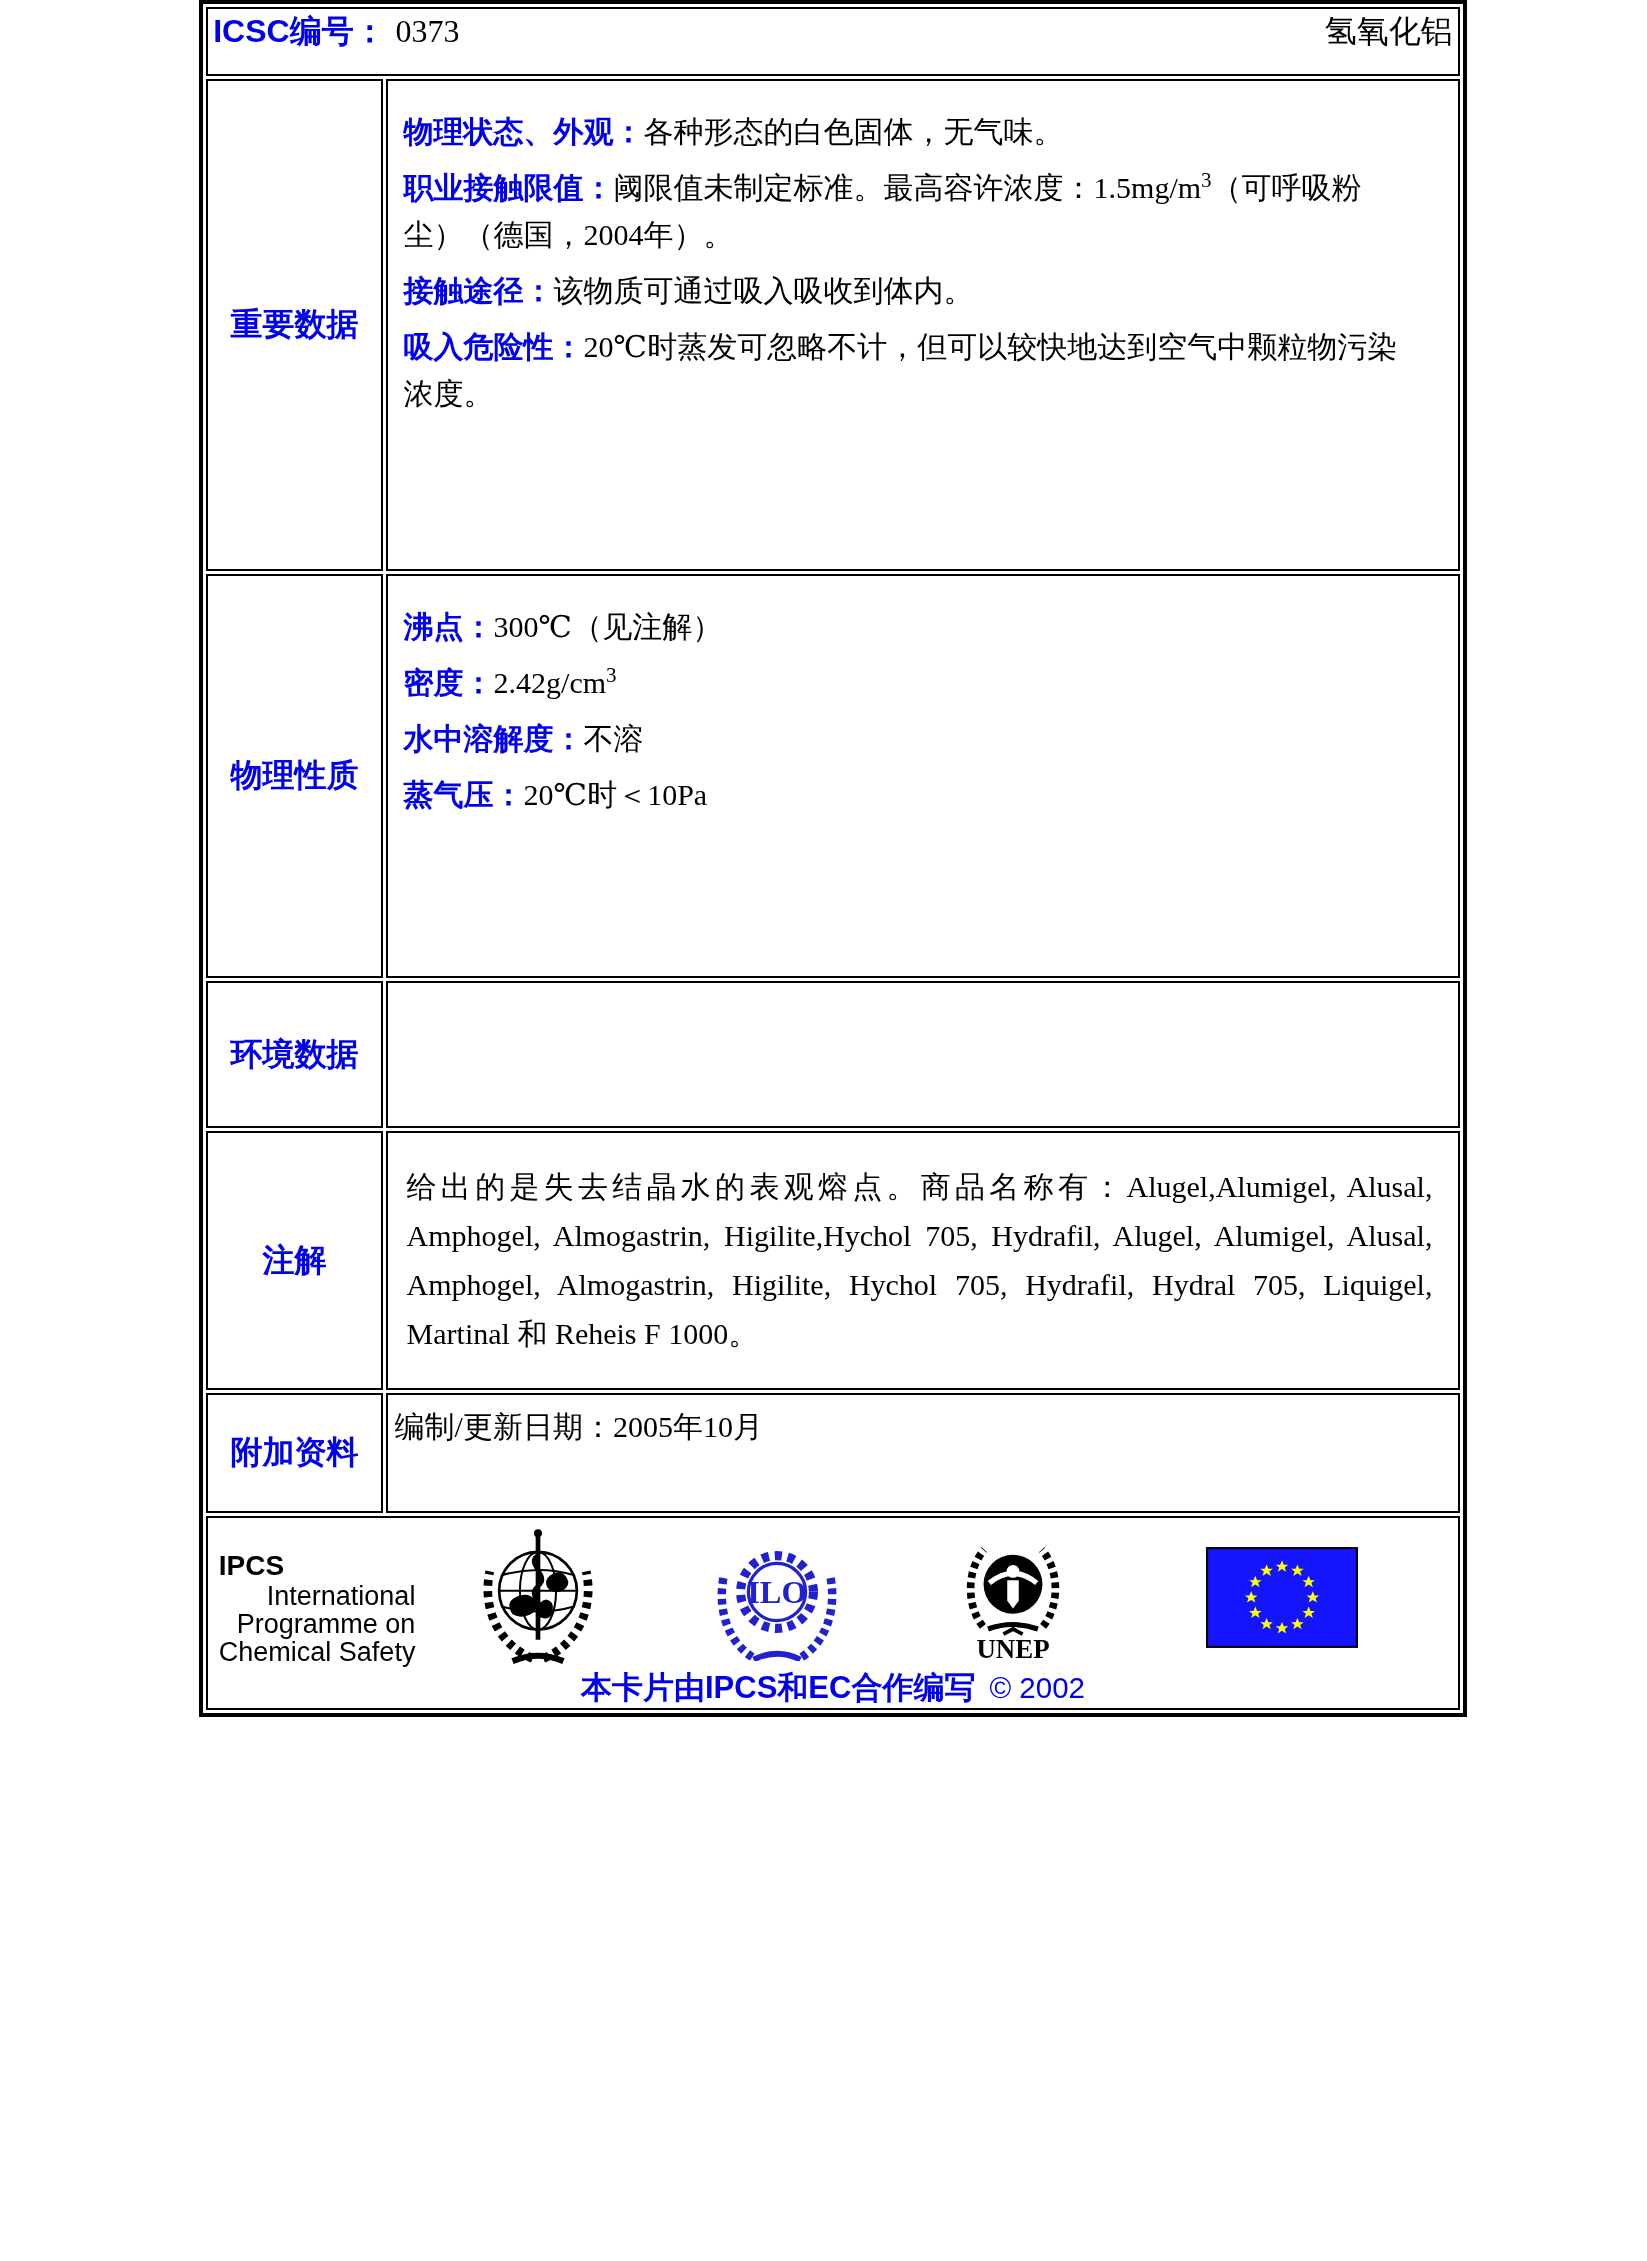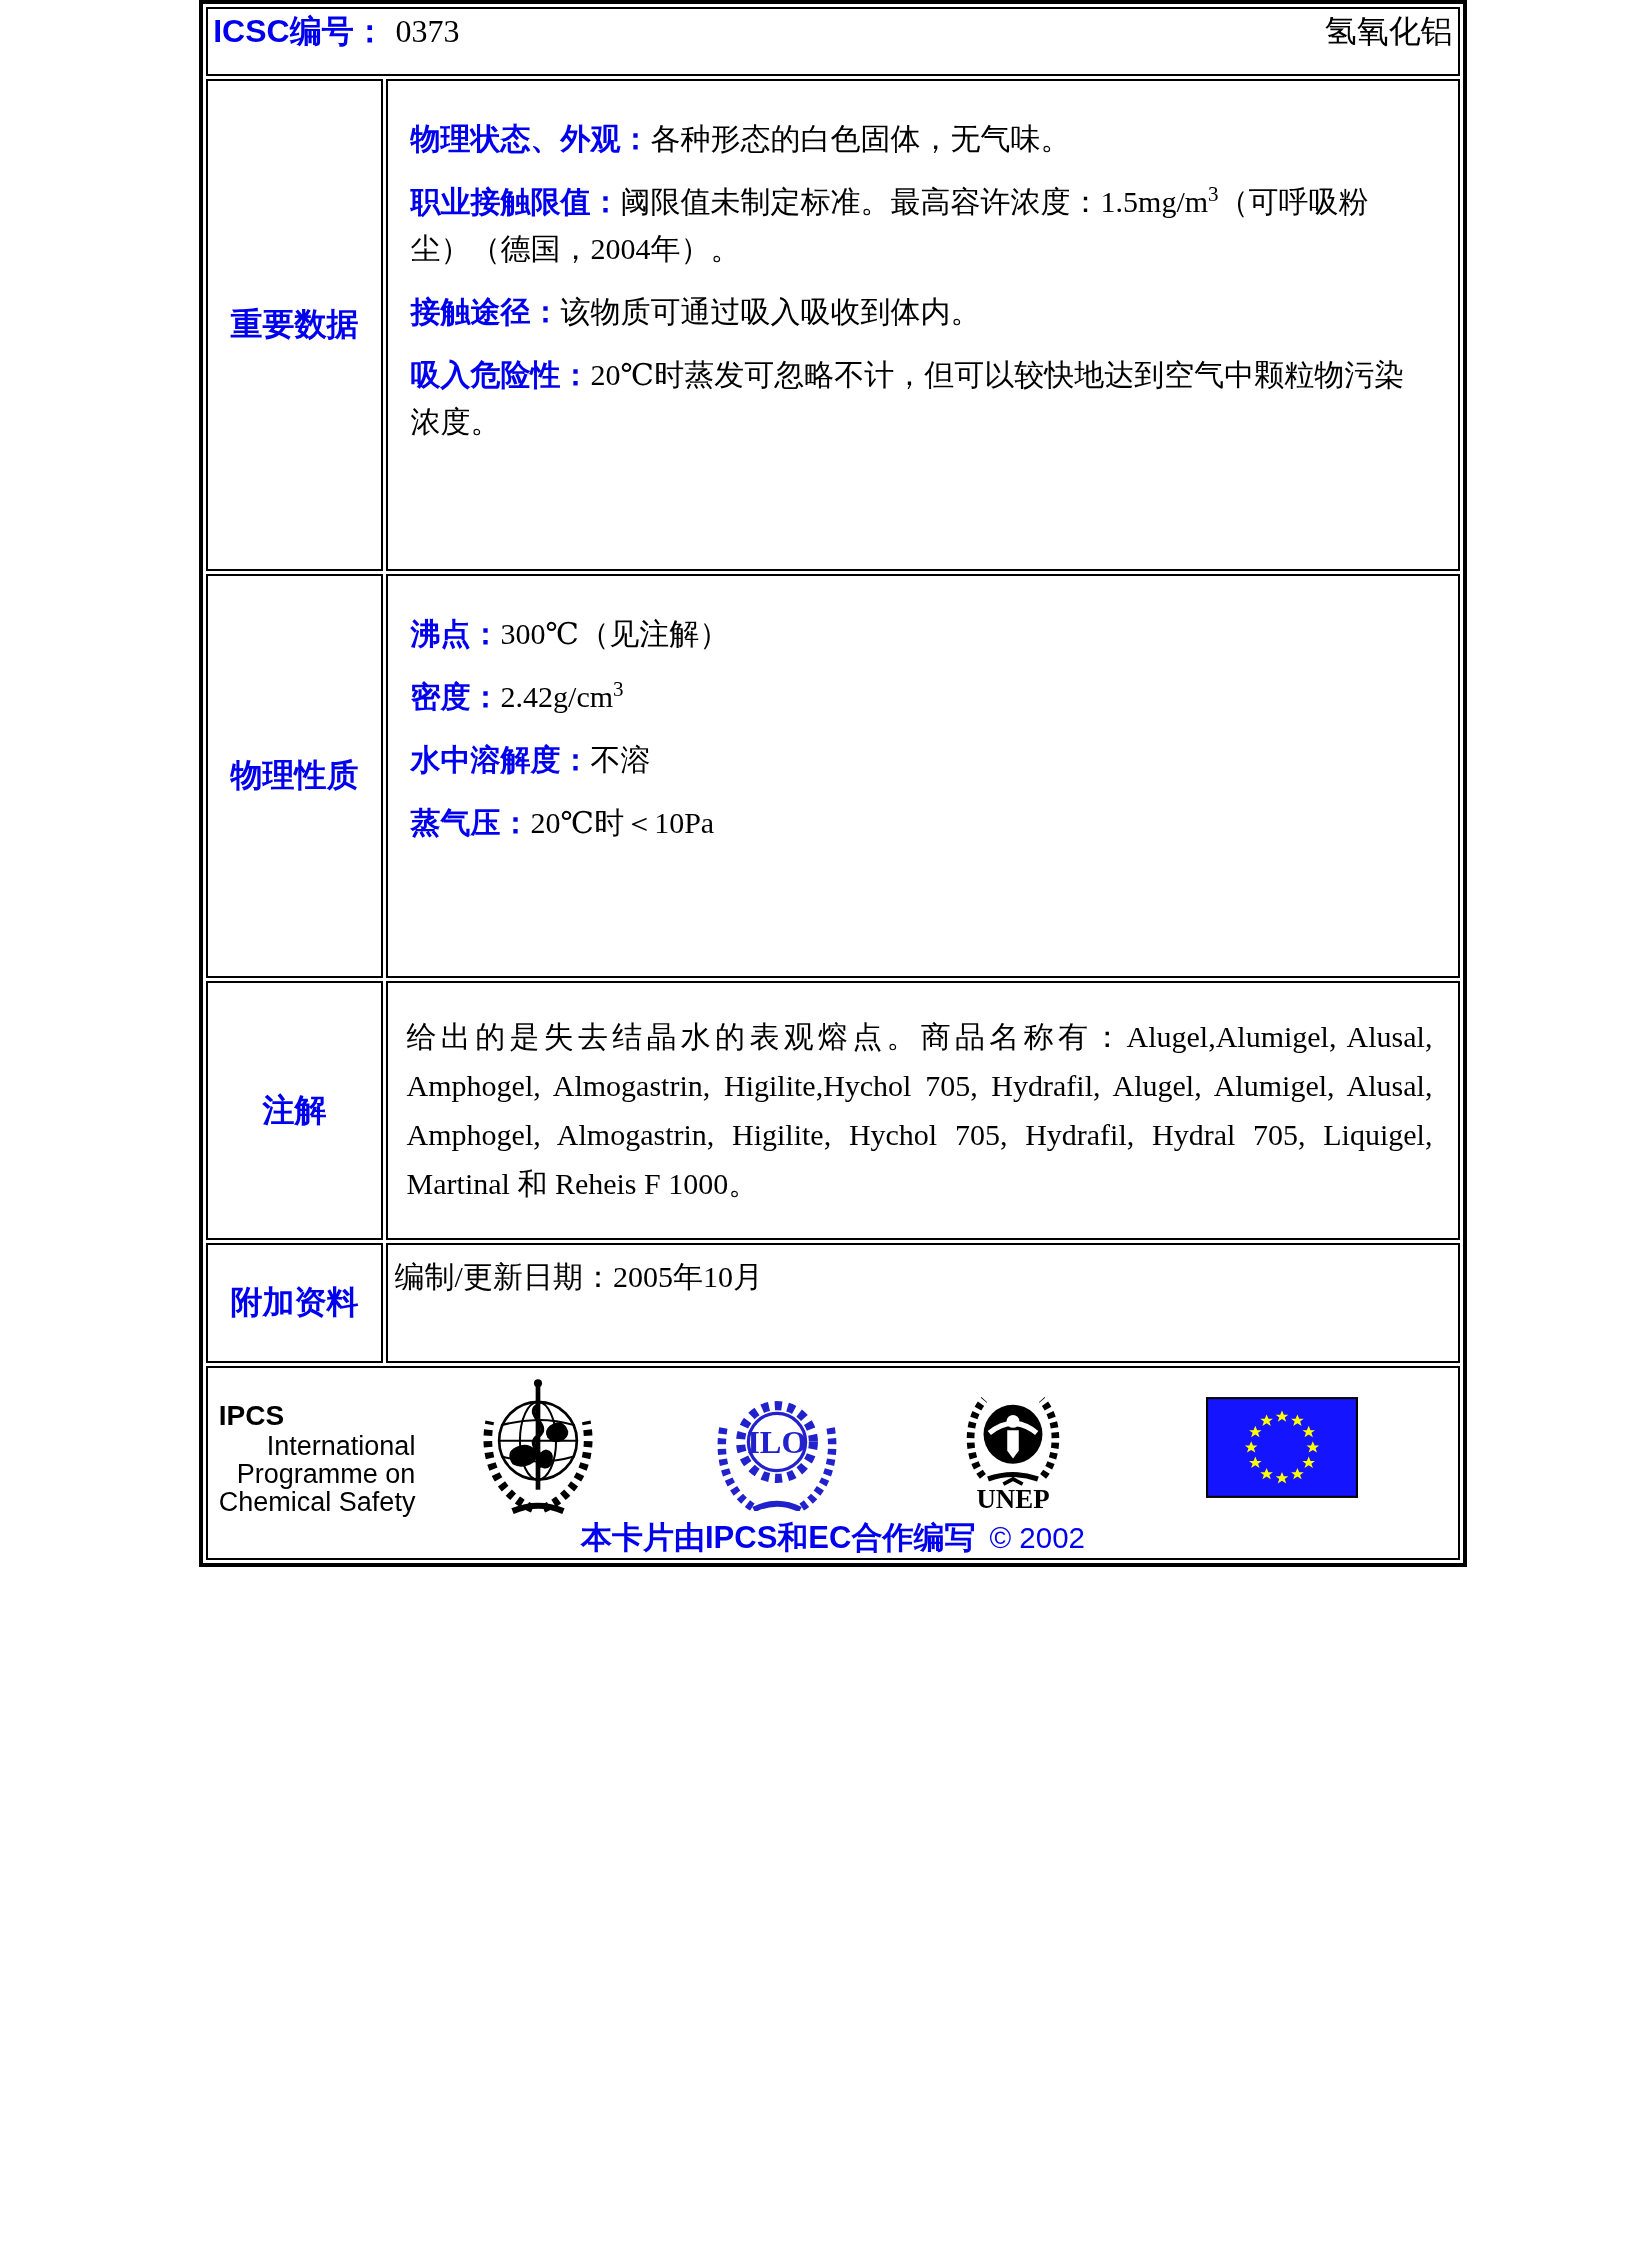--- a/index.html
+++ b/index.html
@@ -18,21 +18,21 @@
   .h-header{height:63px;vertical-align:middle;}
   .header-inner{display:flex;justify-content:space-between;align-items:center;padding:0 4.2px;}
   .icsc-label{color:#0000ee;font-family:"Liberation Sans","DejaVu Sans",sans-serif;
               font-weight:bold;font-size:32px;}
   .icsc-number{color:#000;font-size:32px;margin-left:9.8px;}
   .chem-name{color:#000;font-size:32px;}
   
   .h-r1{height:486px;} .h-r2{height:398px;} .h-r3{height:141px;}
   .h-r4{height:253px;} .h-r5{height:114px;}
   .content-pad{padding:17px 32px 0 5.6px;}
-  p.field{margin:16px;font-size:30px;line-height:47px;color:#000;}
+  p.field{margin:9px;font-size:30px;line-height:47px;color:#000;}
   .field-label{color:#0000ee;font-family:"Liberation Sans","DejaVu Sans",sans-serif;
                font-weight:bold;}
   .field-value{color:#000;}
   .sup{font-size:21px;line-height:0;vertical-align:11.2px;}
   p.notes-text{margin:12px;font-size:30px;line-height:49px;color:#000;text-align:justify;padding:15.5px 12.6px 0 5.6px;}
   p.plain-text{margin:0;font-size:30px;line-height:42px;color:#000;padding:9.8px 14px 0 5.6px;}
   
   .h-footer{height:188px;position:relative;margin-left:40px;}
   .footer-cell-inner{position:relative;width:100%;height:188px;}
   .ipcs-block{position:absolute;left:9.8px;top:31px;color:#000;
@@ -100,20 +100,28 @@
         <td class="cell h-r2">
           <div class="content-pad">
             <p class="field"><span class="field-label">沸点：</span><span class="field-value">300℃（见注解）</span><span class="sup"></span></p>
             <p class="field"><span class="field-label">密度：</span><span class="field-value">2.42g/cm</span><span class="sup">3</span></p>
             <p class="field"><span class="field-label">水中溶解度：</span><span class="field-value">不溶</span><span class="sup"></span></p>
             <p class="field"><span class="field-label">蒸气压：</span><span class="field-value">20℃时＜10Pa</span><span class="sup"></span></p>
           </div>
         </td>
       </tr>
 
+      <tr>
+        <td class="cell label-cell h-r3">
+          <span class="row-label">环境数据</span>
+        </td>
+        <td class="cell h-r3">
+          <div class="content-pad"></div>
+        </td>
+      </tr>
 
       <tr>
         <td class="cell label-cell h-r4">
           <span class="row-label">注解</span>
         </td>
         <td class="cell h-r4">
           <p class="notes-text">给出的是失去结晶水的表观熔点。商品名称有：Alugel,Alumigel, Alusal, Amphogel, Almogastrin, Higilite,Hychol 705, Hydrafil, Alugel, Alumigel, Alusal, Amphogel, Almogastrin, Higilite, Hychol 705, Hydrafil, Hydral 705, Liquigel, Martinal 和 Reheis F 1000。</p>
         </td>
       </tr>
 

